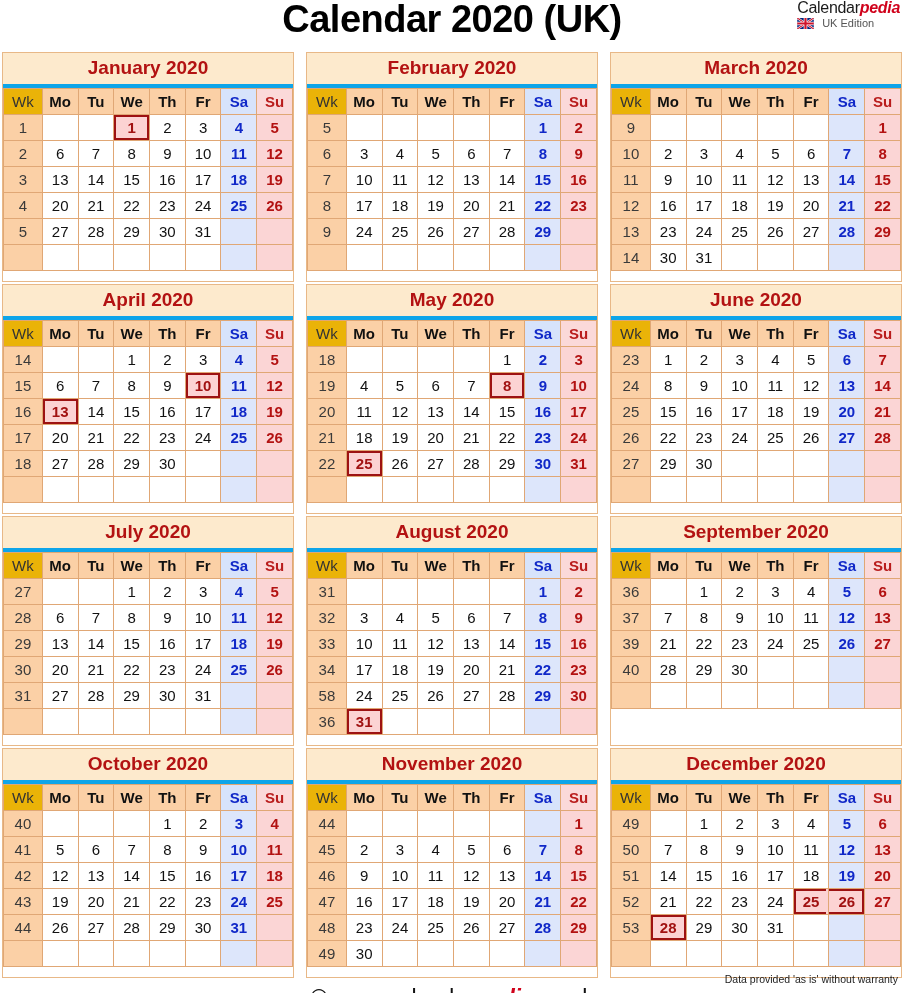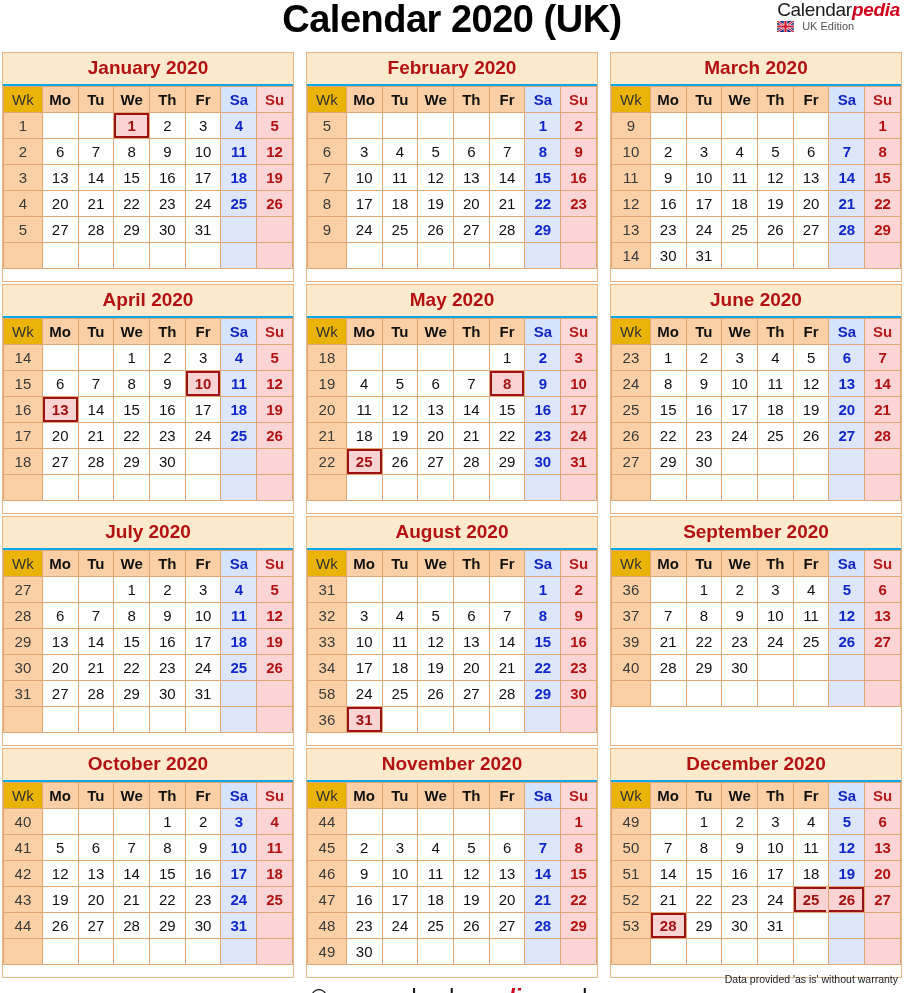--- a/index.html
+++ b/index.html
@@ -34,21 +34,21 @@
     font-family: "Liberation Sans", sans-serif;
   }
   .brand {
     position: absolute;
     right: 4px;
     top: 0px;
     text-align: left;
     line-height: 1.05;
   }
   .brand-word {
-    font-size: 19px;
+    font-size: 16px;
     font-weight: normal;
     color: #1a1a1a;
     letter-spacing: -0.3px;
     white-space: nowrap;
   }
   .brand-word .pedia {
     color: #d0021b;
     font-style: italic;
     font-weight: bold;
   }
@@ -83,21 +83,21 @@
     box-sizing: border-box;
     margin-top: 2px;
   }
   .month-title {
     background: #fdeacd;
     color: #b31212;
     font-size: 19px;
     font-weight: bold;
     text-align: center;
     padding: 5px 0 6px 0;
-    border-bottom: 2px solid #0ea5e9;
+    border-bottom: 4px solid #0ea5e9;
     line-height: 1.05;
   }
   table.month-table {
     border-collapse: collapse;
     width: 100%;
     table-layout: fixed;
   }
   table.month-table th,
   table.month-table td {
     border: 1px solid #e0a775;

